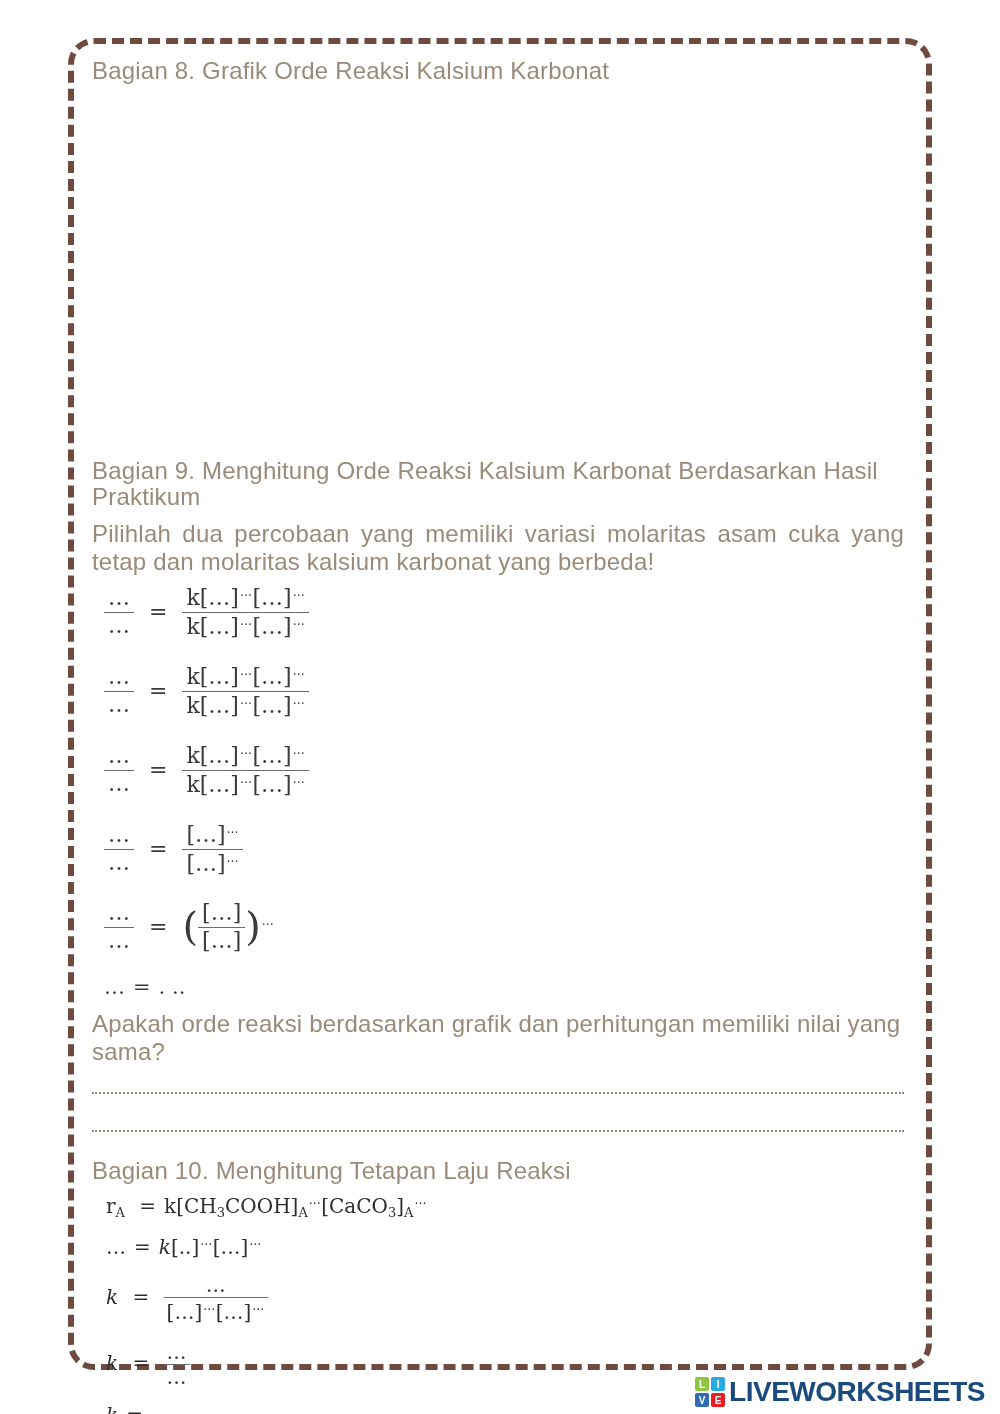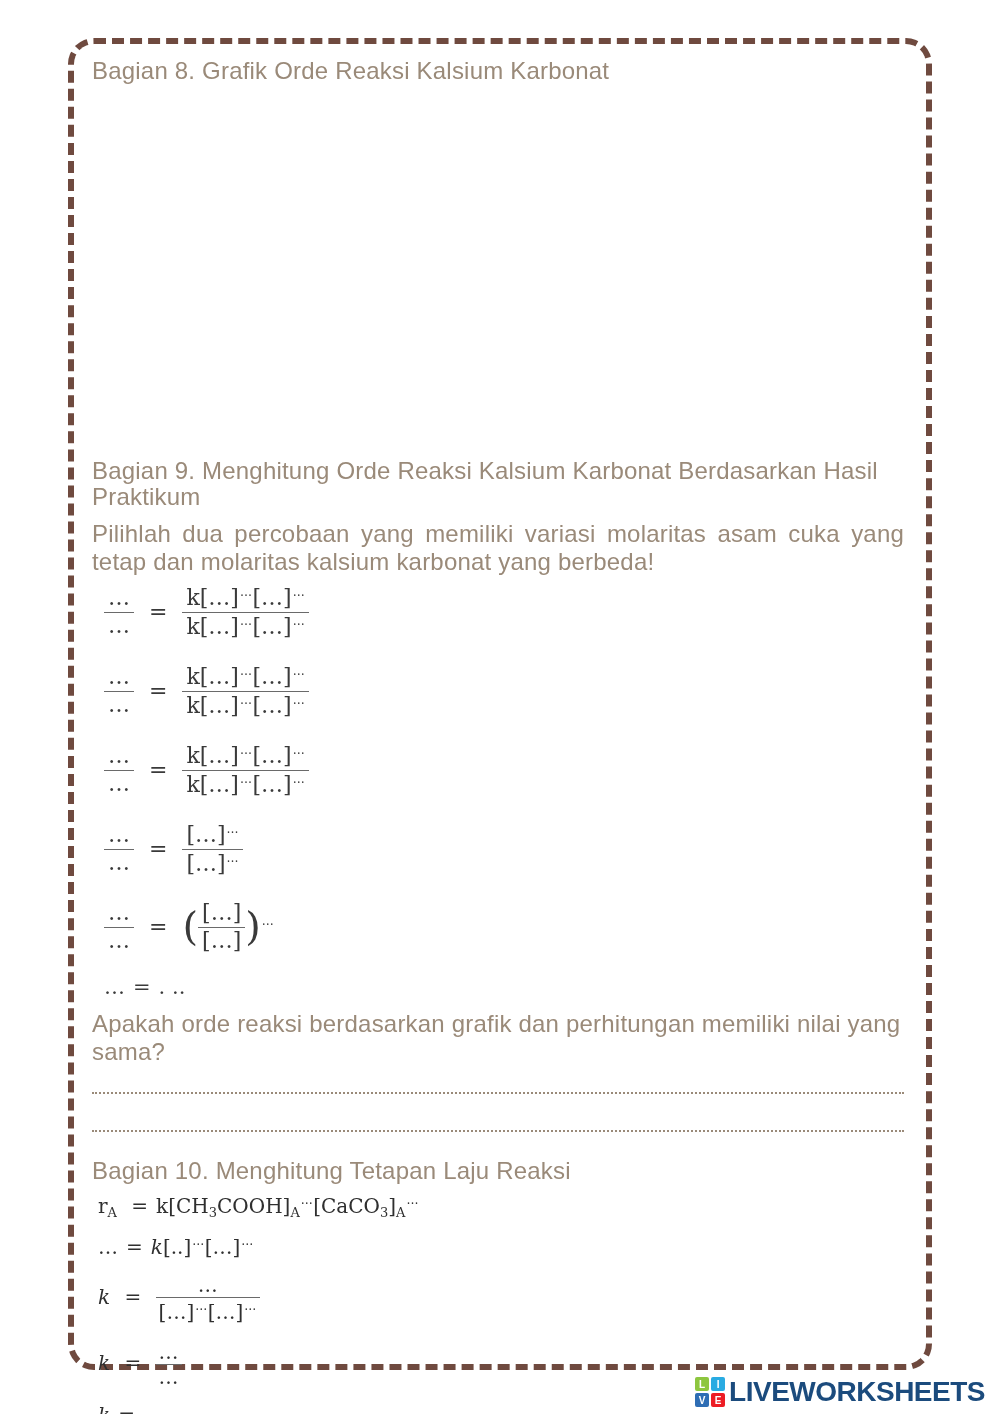--- a/index.html
+++ b/index.html
@@ -45,21 +45,21 @@
   .dotline {
     margin-top: 16px;
     height: 12px;
     border-bottom: 2.5px dotted #9a8a79;
   }
   .dotline + .dotline { margin-top: 26px; }
 
   .sec10-title { margin-top: 26px; }
 
   .math10 { margin-top: 10px; margin-left: 6px; color: #2f2f2f; font-family: "DejaVu Serif", "Liberation Serif", serif; }
-  .m10row { margin-bottom: 16px; font-size: 20px; line-height: 1; white-space: nowrap; }
+  .m10row { margin-bottom: 16px; font-size: 20px; line-height: 1; white-space: nowrap; margin-left: 8px; }
   .m10row .frac .fn, .m10row .frac .fd { padding: 2px 3px; }
   .ital { font-style: italic; }
 
   
   .footer {
     width: 985px;
     margin-top: 6px;
     display: flex;
     justify-content: flex-end;
     align-items: center;

